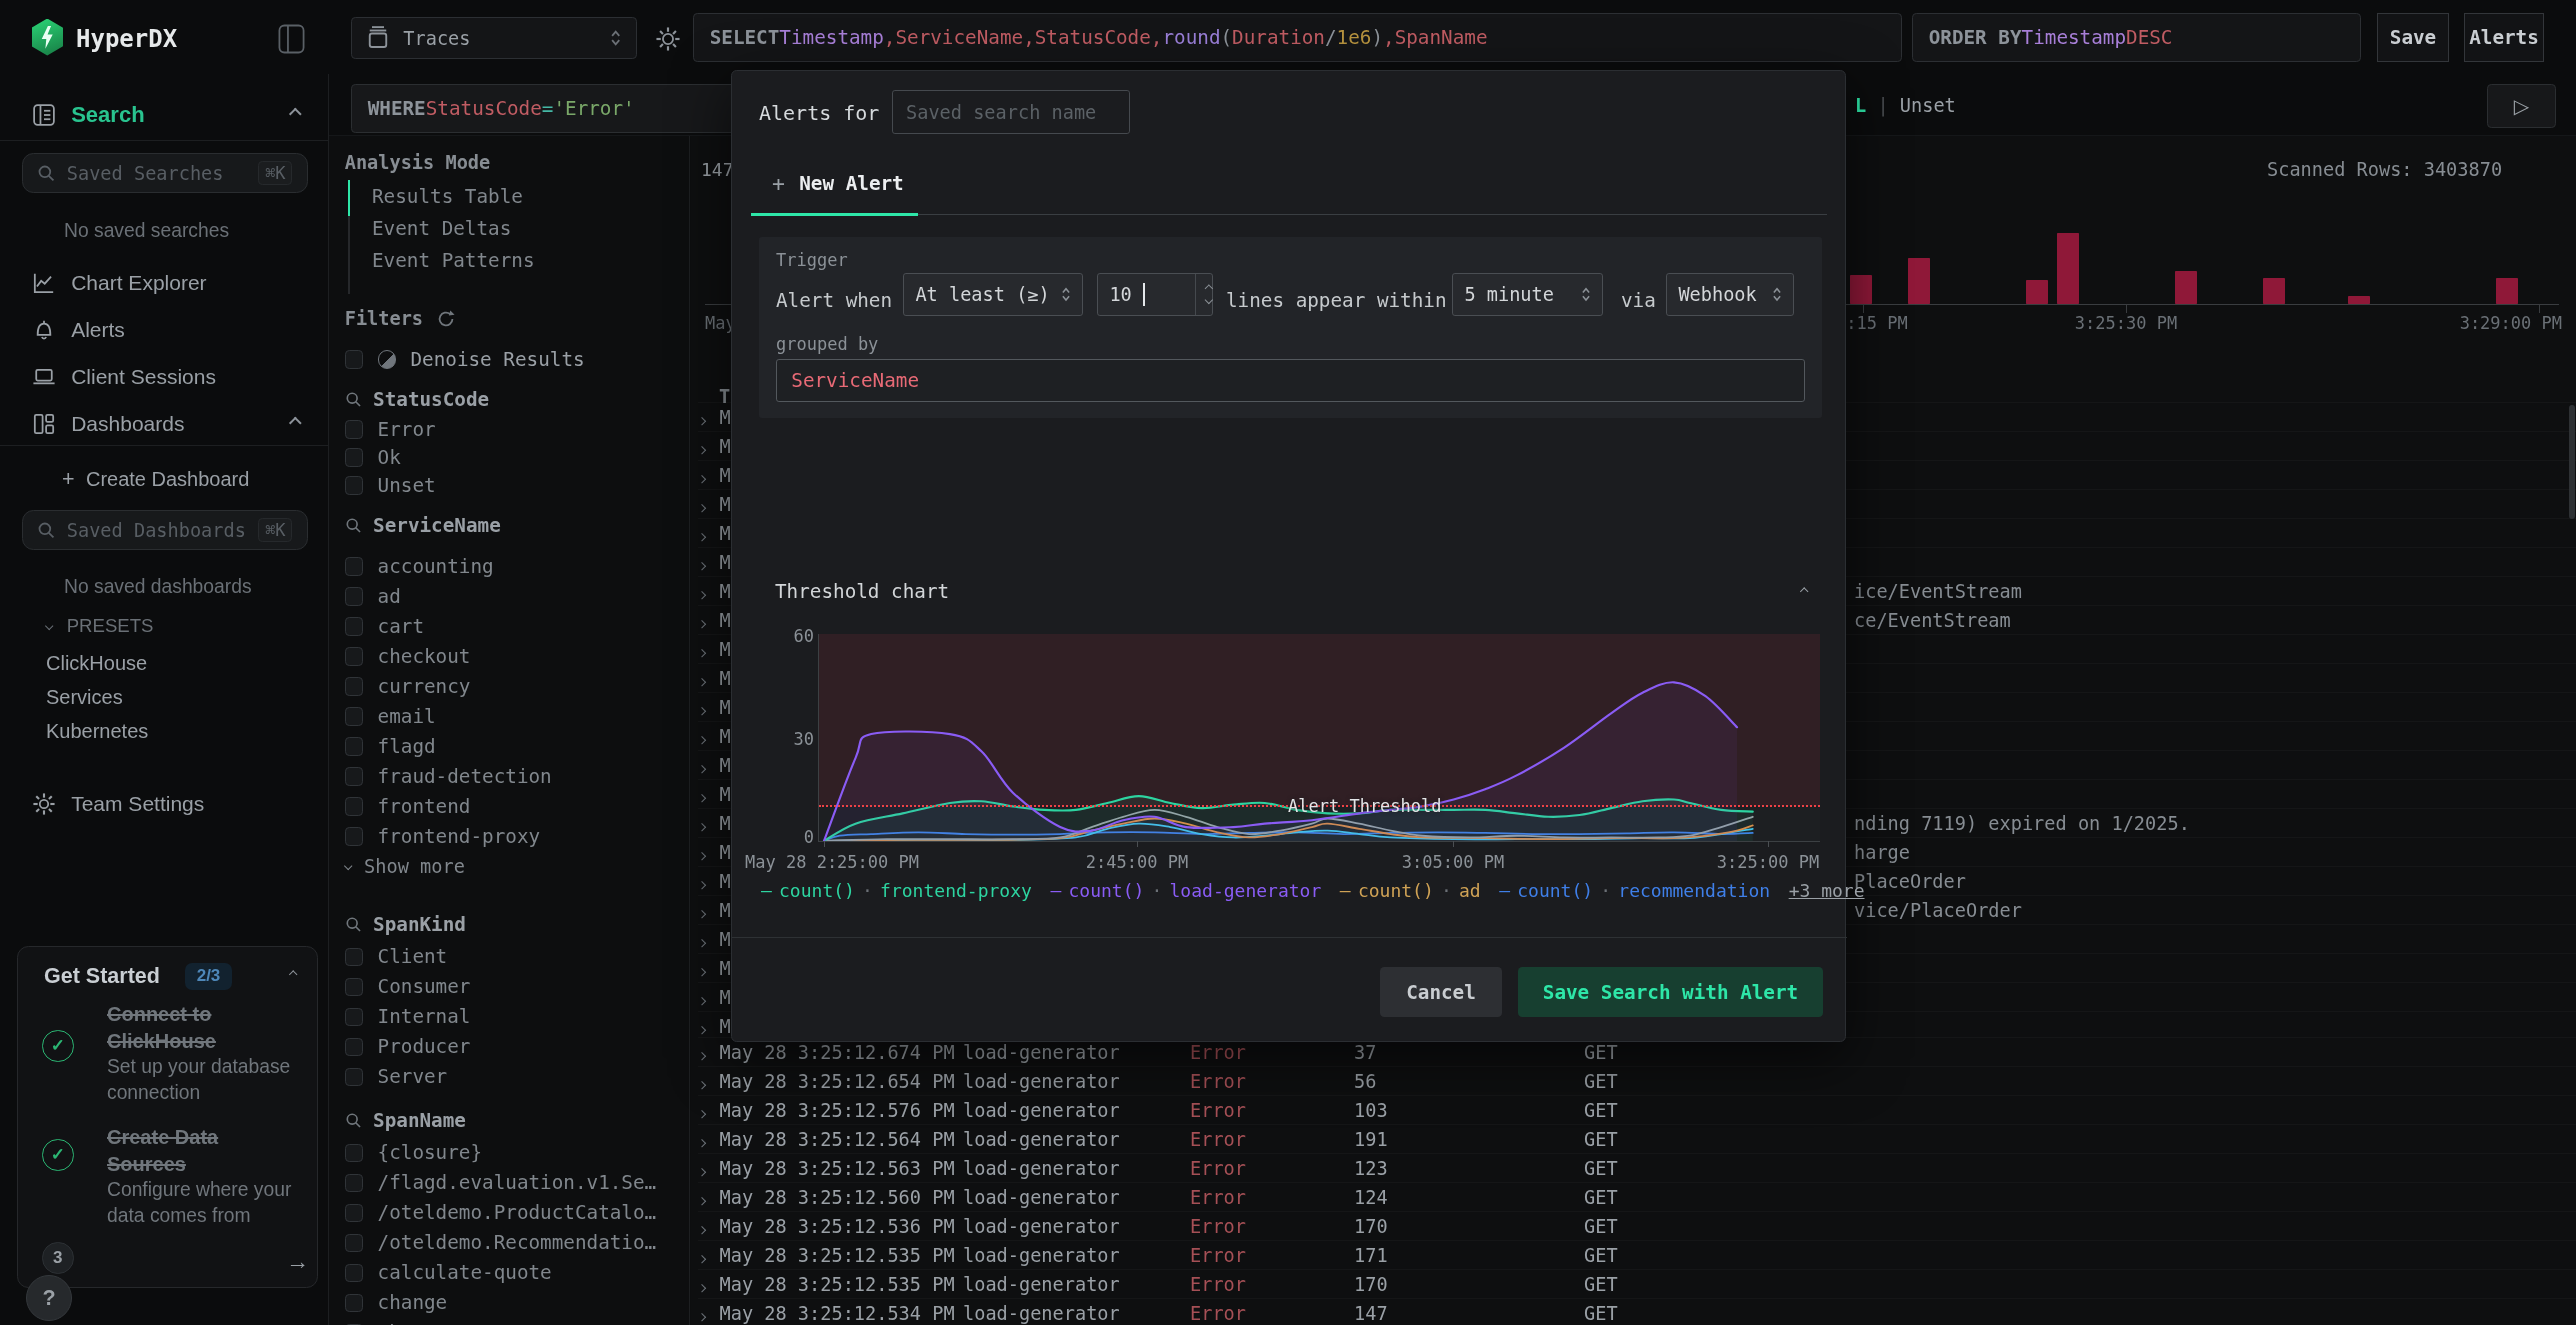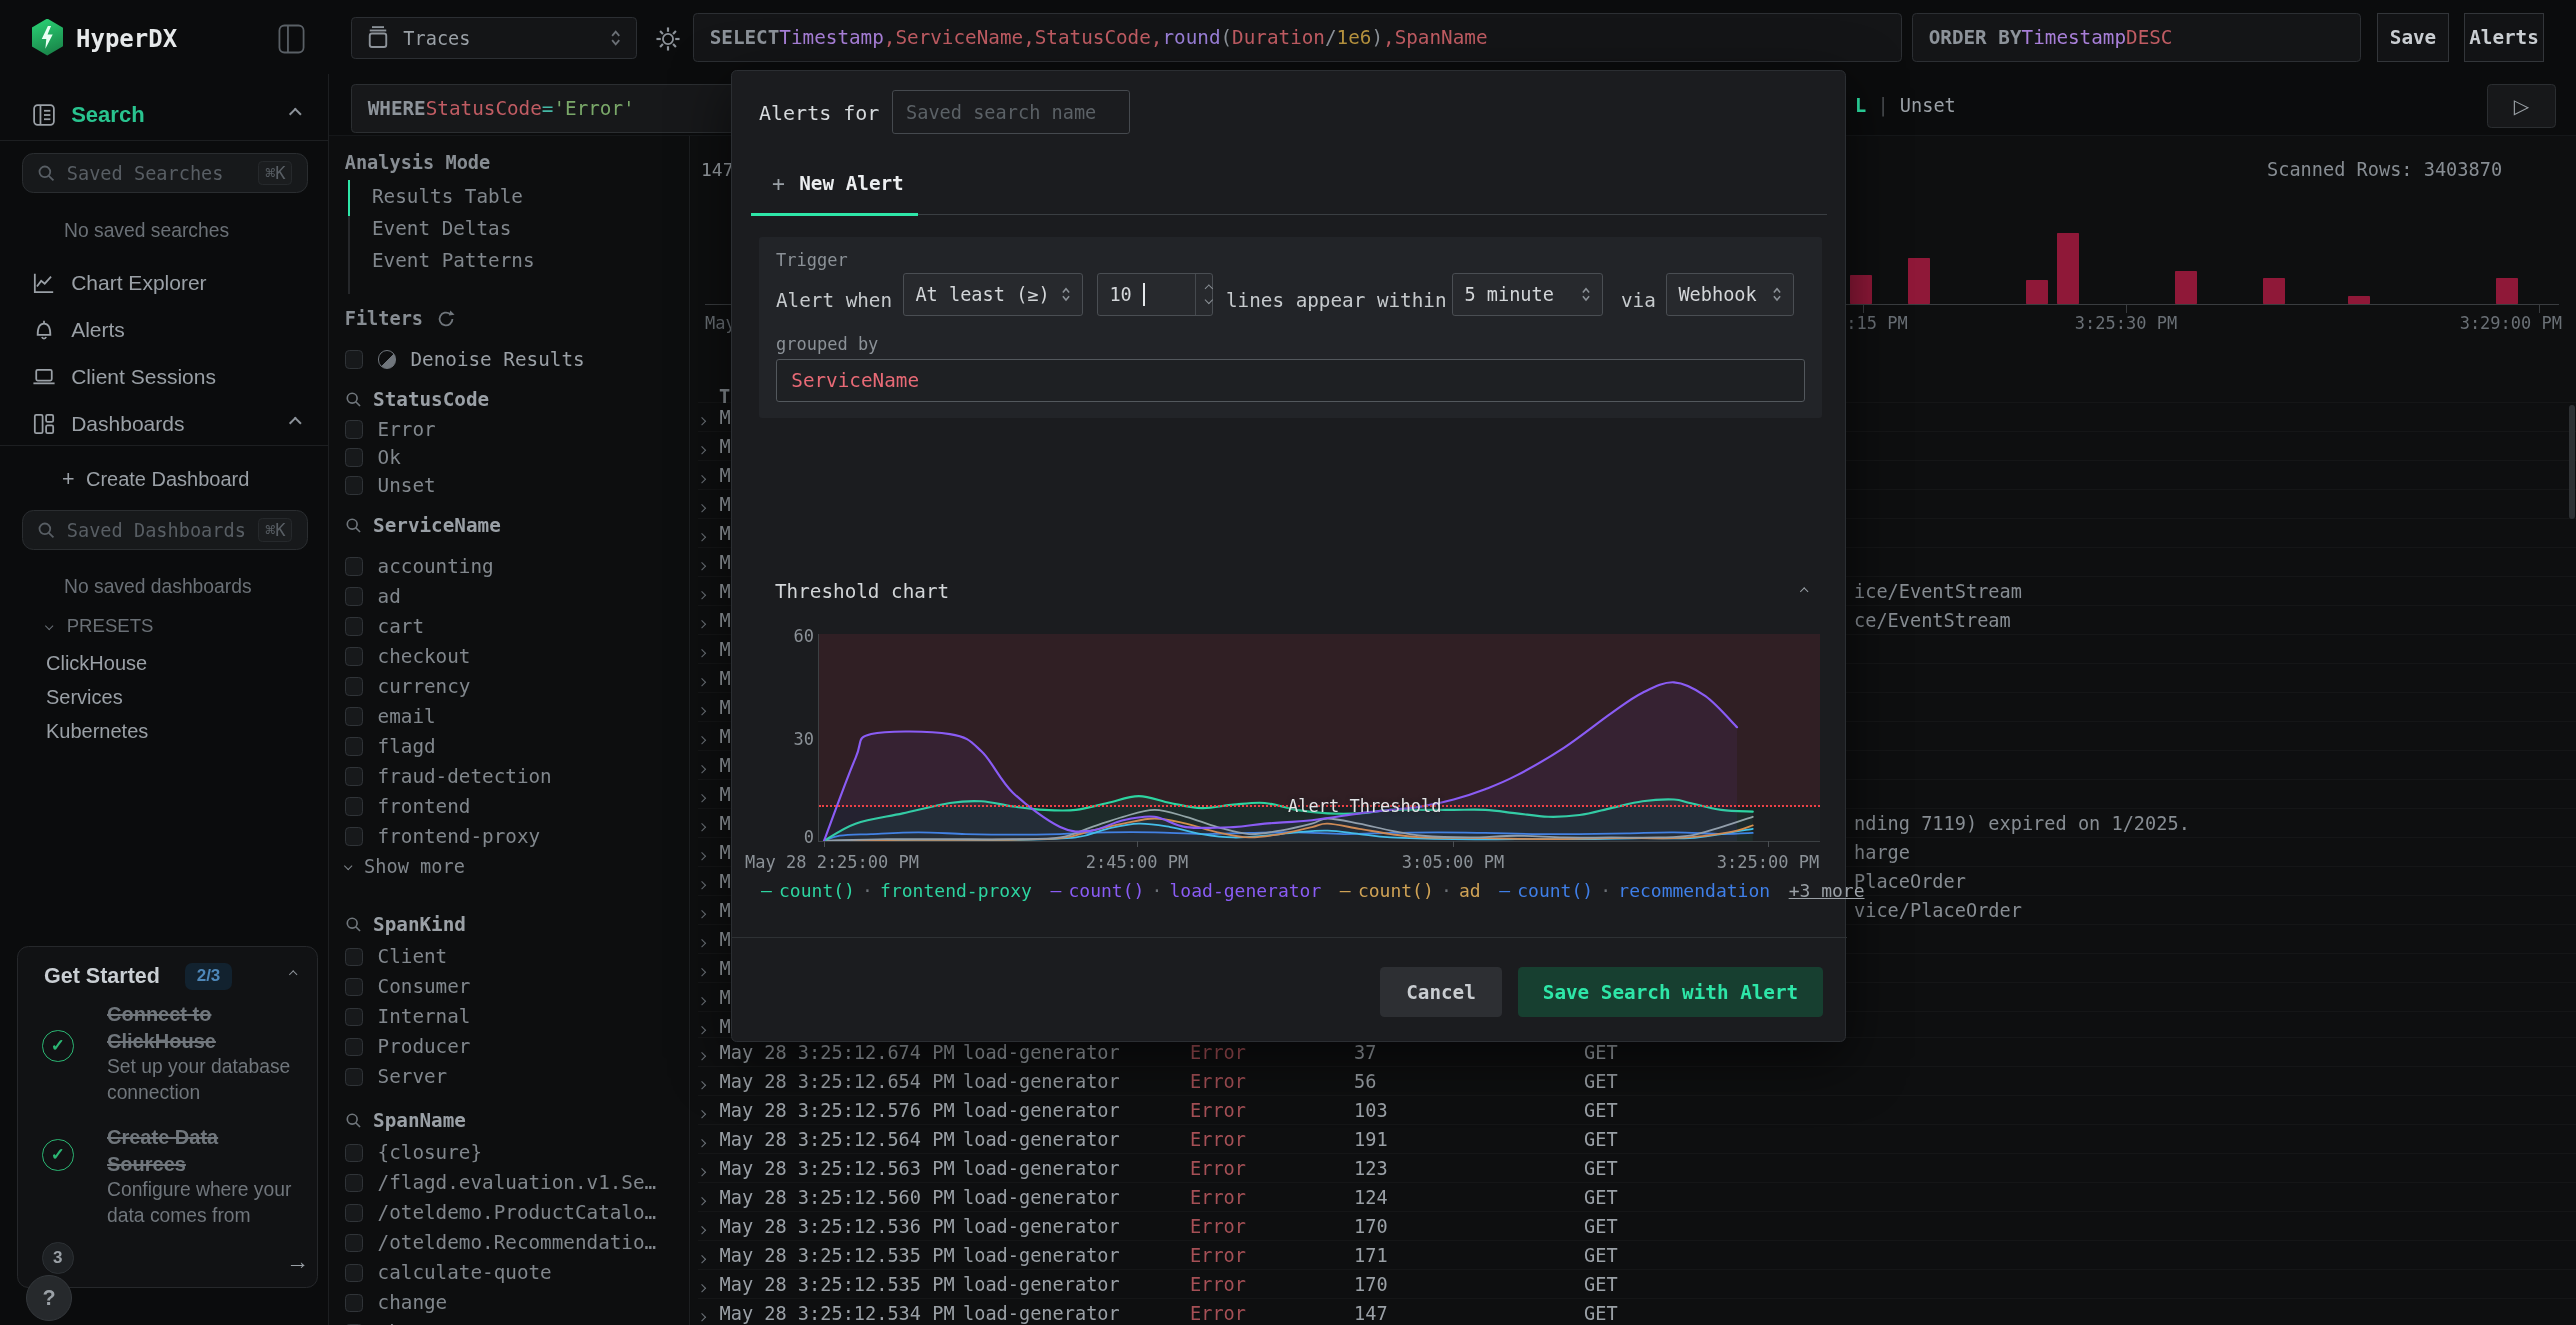--- a/index.html
+++ b/index.html
@@ -278,20 +278,36 @@
           <span>ClickHouse</span>
         </div>
         <div style="height:34px;display:flex;align-items:center;color:#9aa0a6;font-size:20px">
           <span>Services</span>
         </div>
         <div style="height:34px;display:flex;align-items:center;color:#9aa0a6;font-size:20px">
           <span>Kubernetes</span>
         </div>
       </div>
 
+    <div class="snavrow sans" style="top:706px">
+      <svg class="icon34" viewBox="0 0 34 34">
+        <circle cx="17" cy="17" r="6" fill="none" stroke="#9aa0a6" stroke-width="2.5"></circle>
+        <g stroke="#9aa0a6" stroke-width="3">
+          <line x1="17" y1="2" x2="17" y2="8"></line>
+            <line x1="17" y1="26" x2="17" y2="32"></line>
+          <line x1="2" y1="17" x2="8" y2="17"></line>
+            <line x1="26" y1="17" x2="32" y2="17"></line>
+          <line x1="6" y1="6" x2="10" y2="10"></line>
+            <line x1="24" y1="24" x2="28" y2="28"></line>
+          <line x1="28" y1="6" x2="24" y2="10"></line>
+            <line x1="10" y1="24" x2="6" y2="28"></line>
+        </g>
+      </svg>
+      <span>Team Settings</span>
+    </div>
 
     <div class="gs-card sans">
       <span class="gs-title">Get Started</span>
       <span class="gs-badge">2/3</span>
       <i class="cv up sm abs" style="left:272px;top:24px;color:#8d939a"></i>
 
       <span class="ckc" style="left:24px;top:83px">
         <span>✓</span>
         </span>
       <div class="abs" style="left:89px;top:54px;width:190px">

